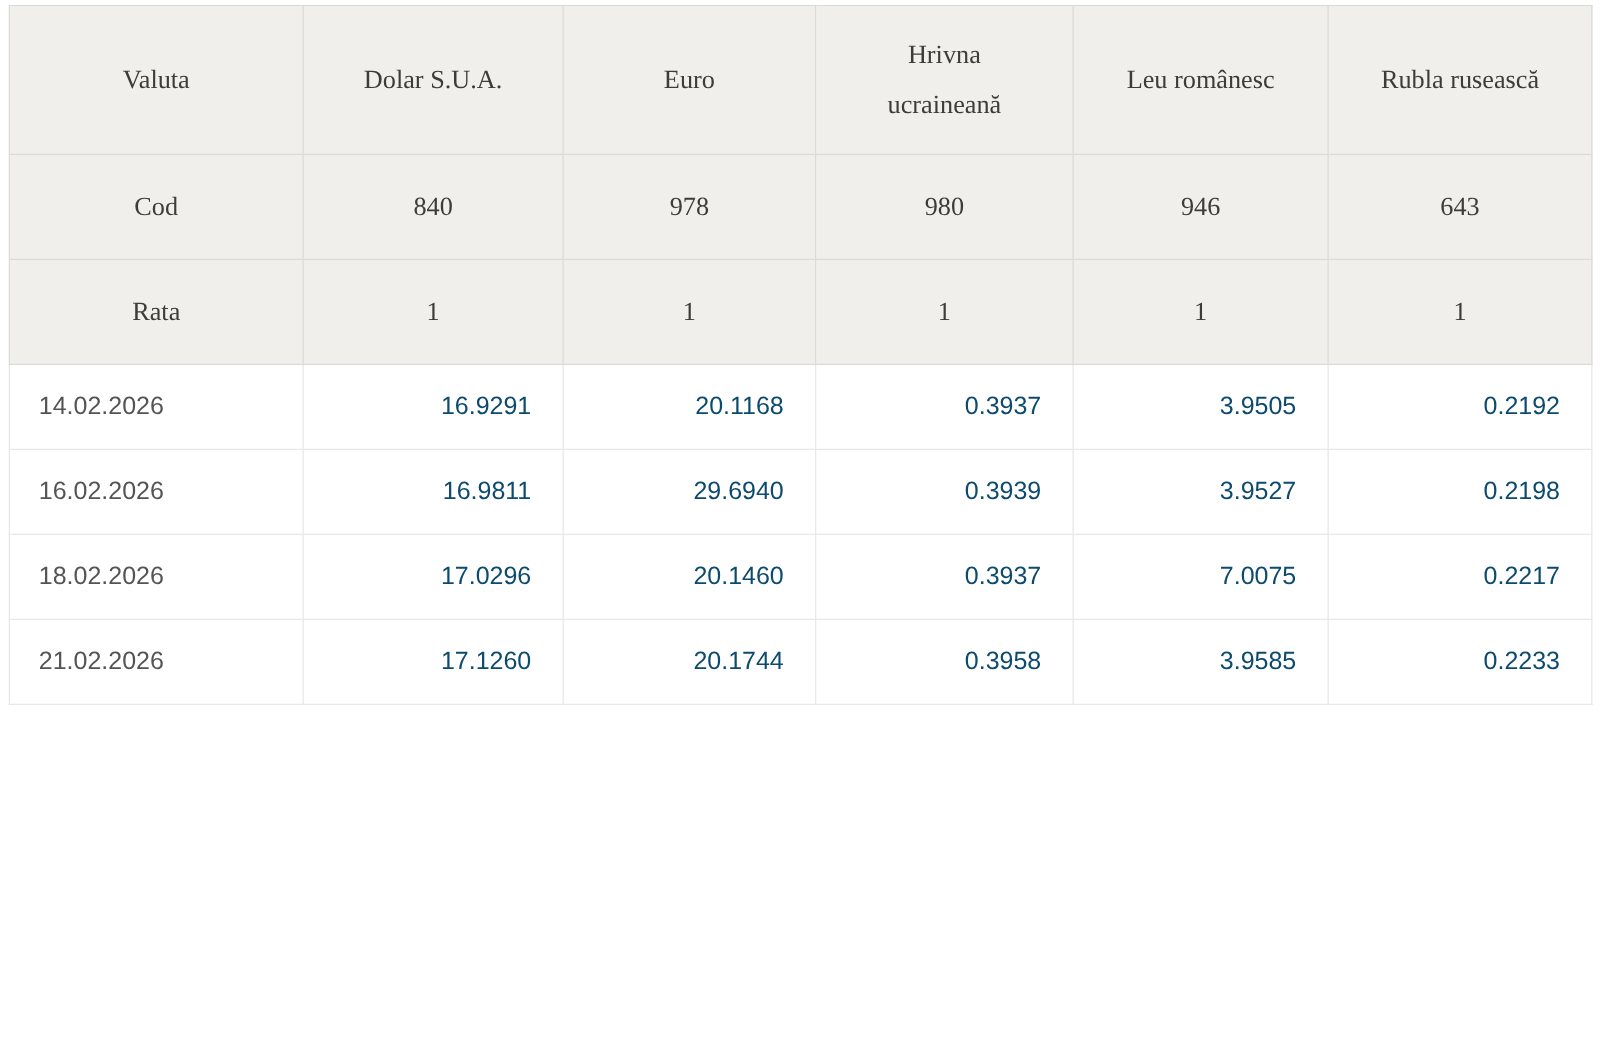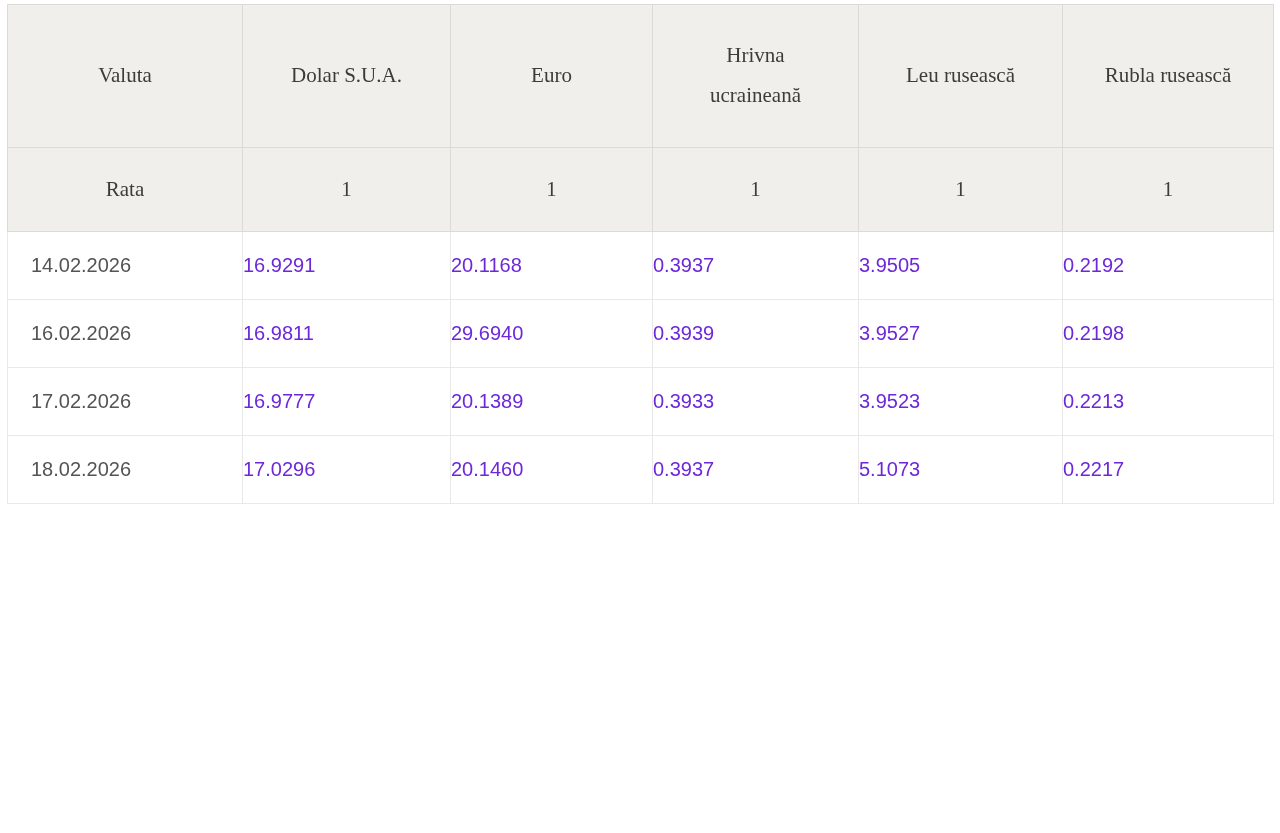--- a/index.html
+++ b/index.html
@@ -30,21 +30,21 @@
     border: 1px solid #dcdad7;
     font-family: "Liberation Serif", serif;
     font-weight: normal;
     font-size: 21px;
     line-height: 1.9;
     color: #3e3c39;
     text-align: center;
     vertical-align: middle;
     padding: 0 6px;
   }
-  tr.row-valuta { height: 143px; }
+  tr.row-valuta { height: 119px; }
   tr.row-meta   { height: 84px; }
 
   .wrap-narrow {
     display: inline-block;
     max-width: 130px;
     line-height: 1.9;
   }
 
   
   tr.row-data { height: 68px; background: #ffffff; }
@@ -54,22 +54,22 @@
     font-size: 20px;
     vertical-align: middle;
     padding: 0;
   }
   td.date-cell {
     color: #545454;
     text-align: left;
     padding-left: 23px !important;
   }
   td.rate-cell {
-    color: #6d28d9;
-    text-align: left;
+    color: #0c4a6e;
+    text-align: right;
     padding-right: 25px !important;
   }
 </style>
 </head>
 <body>
 
 <table class="rates">
   <colgroup>
     <col class="c0">
       <col class="c1">
@@ -78,24 +78,32 @@
       <col class="c4">
       <col class="c5">
   </colgroup>
 
   <tbody>
       <tr class="hdr row-valuta">
     <th>Valuta</th>
     <th>Dolar S.U.A.</th>
     <th>Euro</th>
     <th><span class="wrap-narrow">Hrivna ucraineană</span></th>
-    <th>Leu rusească</th>
+    <th>Leu românesc</th>
     <th>Rubla rusească</th>
   </tr>
 
+  <tr class="hdr row-meta">
+    <th>Cod</th>
+    <th>840</th>
+    <th>978</th>
+    <th>980</th>
+    <th>946</th>
+    <th>643</th>
+  </tr>
 
 
   <tr class="hdr row-meta">
     <th>Rata</th>
     <th>1</th>
     <th>1</th>
     <th>1</th>
     <th>1</th>
     <th>1</th>
   </tr>
@@ -110,29 +118,29 @@
   </tr>
   <tr class="row-data">
     <td class="date-cell">16.02.2026</td>
     <td class="rate-cell">16.9811</td>
     <td class="rate-cell">29.6940</td>
     <td class="rate-cell">0.3939</td>
     <td class="rate-cell">3.9527</td>
     <td class="rate-cell">0.2198</td>
   </tr>
   <tr class="row-data">
-    <td class="date-cell">17.02.2026</td>
-    <td class="rate-cell">16.9777</td>
-    <td class="rate-cell">20.1389</td>
-    <td class="rate-cell">0.3933</td>
-    <td class="rate-cell">3.9523</td>
-    <td class="rate-cell">0.2213</td>
-  </tr>
-  <tr class="row-data">
     <td class="date-cell">18.02.2026</td>
     <td class="rate-cell">17.0296</td>
     <td class="rate-cell">20.1460</td>
     <td class="rate-cell">0.3937</td>
-    <td class="rate-cell">5.1073</td>
+    <td class="rate-cell">7.0075</td>
     <td class="rate-cell">0.2217</td>
+  </tr>
+  <tr class="row-data">
+    <td class="date-cell">21.02.2026</td>
+    <td class="rate-cell">17.1260</td>
+    <td class="rate-cell">20.1744</td>
+    <td class="rate-cell">0.3958</td>
+    <td class="rate-cell">3.9585</td>
+    <td class="rate-cell">0.2233</td>
   </tr>
 </tbody>
   </table>
 
 </body></html>

